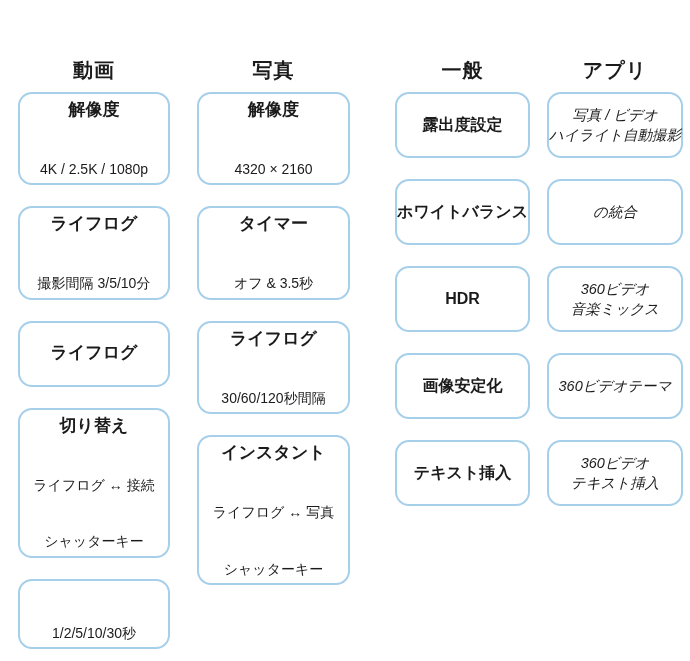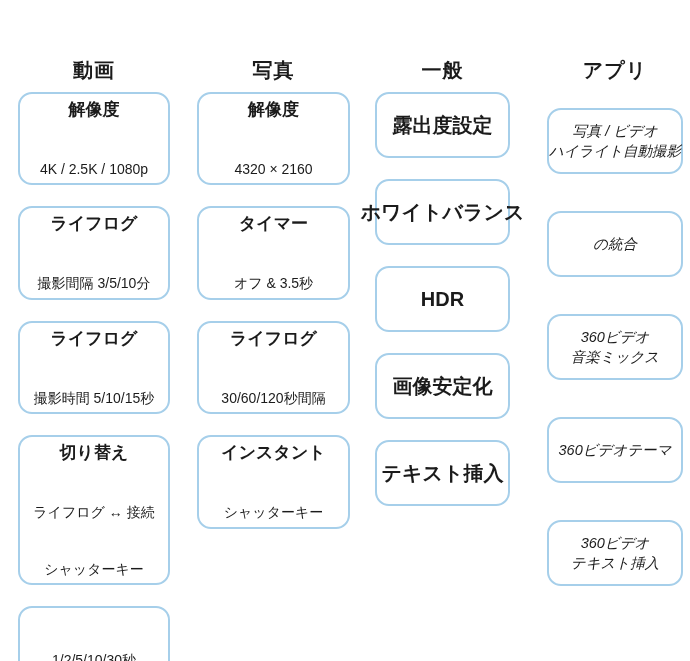--- a/index.html
+++ b/index.html
@@ -22,22 +22,22 @@
     overflow:hidden;
   }
   .col{
     position:absolute;
     top:48px;
     display:flex;
     flex-direction:column;
   }
   .col-0{left:18px;width:152px;justify-content:center;}
   .col-1{left:197px;width:153px;}
-  .col-2{left:375px;width:135px;}
-  .col-3{left:547px;width:136px;gap:16px;}
+  .col-2{left:395px;width:135px;}
+  .col-3{left:547px;width:136px;}
   .col-header{
     height:44px;
     display:flex;align-items:center;justify-content:center;
     font-size:20px;
     font-weight:700;
     letter-spacing:1px;
   }
   .feature-box{
     box-sizing:border-box;
     min-height:66px;
@@ -52,21 +52,21 @@
     text-align:center;
     padding:5px 2px;
   }
   .box-title{
     font-size:17px;
     font-weight:700;
     line-height:1.35;
     white-space:nowrap;
   }
   .col-2 .box-title{
-    font-size:20px;
+    font-size:16px;
     font-weight:600;
   }
   .box-sub{
     font-size:14px;
     font-weight:400;
     line-height:1.32;
     white-space:nowrap;
     margin-top:38px;
   }
   .box-mid{
@@ -86,21 +86,20 @@
       <div class="feature-box">
         <div class="box-title">解像度</div>
         <div class="box-sub">4K / 2.5K / 1080p</div>
       </div>
       <div class="feature-box">
         <div class="box-title">ライフログ</div>
         <div class="box-sub">撮影間隔 3/5/10分</div>
       </div>
       <div class="feature-box">
         <div class="box-title">ライフログ</div>
-        <div class="box-sub">撮影時間 5/10/15秒</div>
       </div>
       <div class="feature-box">
         <div class="box-title">切り替え</div>
         <div class="box-sub">ライフログ ↔ 接続</div>
         <div class="box-sub">シャッターキー</div>
       </div>
       <div class="feature-box">
         <div class="box-sub">1/2/5/10/30秒</div>
       </div>
     </div>
@@ -113,20 +112,21 @@
       <div class="feature-box">
         <div class="box-title">タイマー</div>
         <div class="box-sub">オフ &amp; 3.5秒</div>
       </div>
       <div class="feature-box">
         <div class="box-title">ライフログ</div>
         <div class="box-sub">30/60/120秒間隔</div>
       </div>
       <div class="feature-box">
         <div class="box-title">インスタント</div>
+        <div class="box-sub">ライフログ ↔ 写真</div>
         <div class="box-sub">シャッターキー</div>
       </div>
     </div>
     <div class="col col-2">
       <div class="col-header">一般</div>
       <div class="feature-box">
         <div class="box-title">露出度設定</div>
       </div>
       <div class="feature-box">
         <div class="box-title">ホワイトバランス</div>

